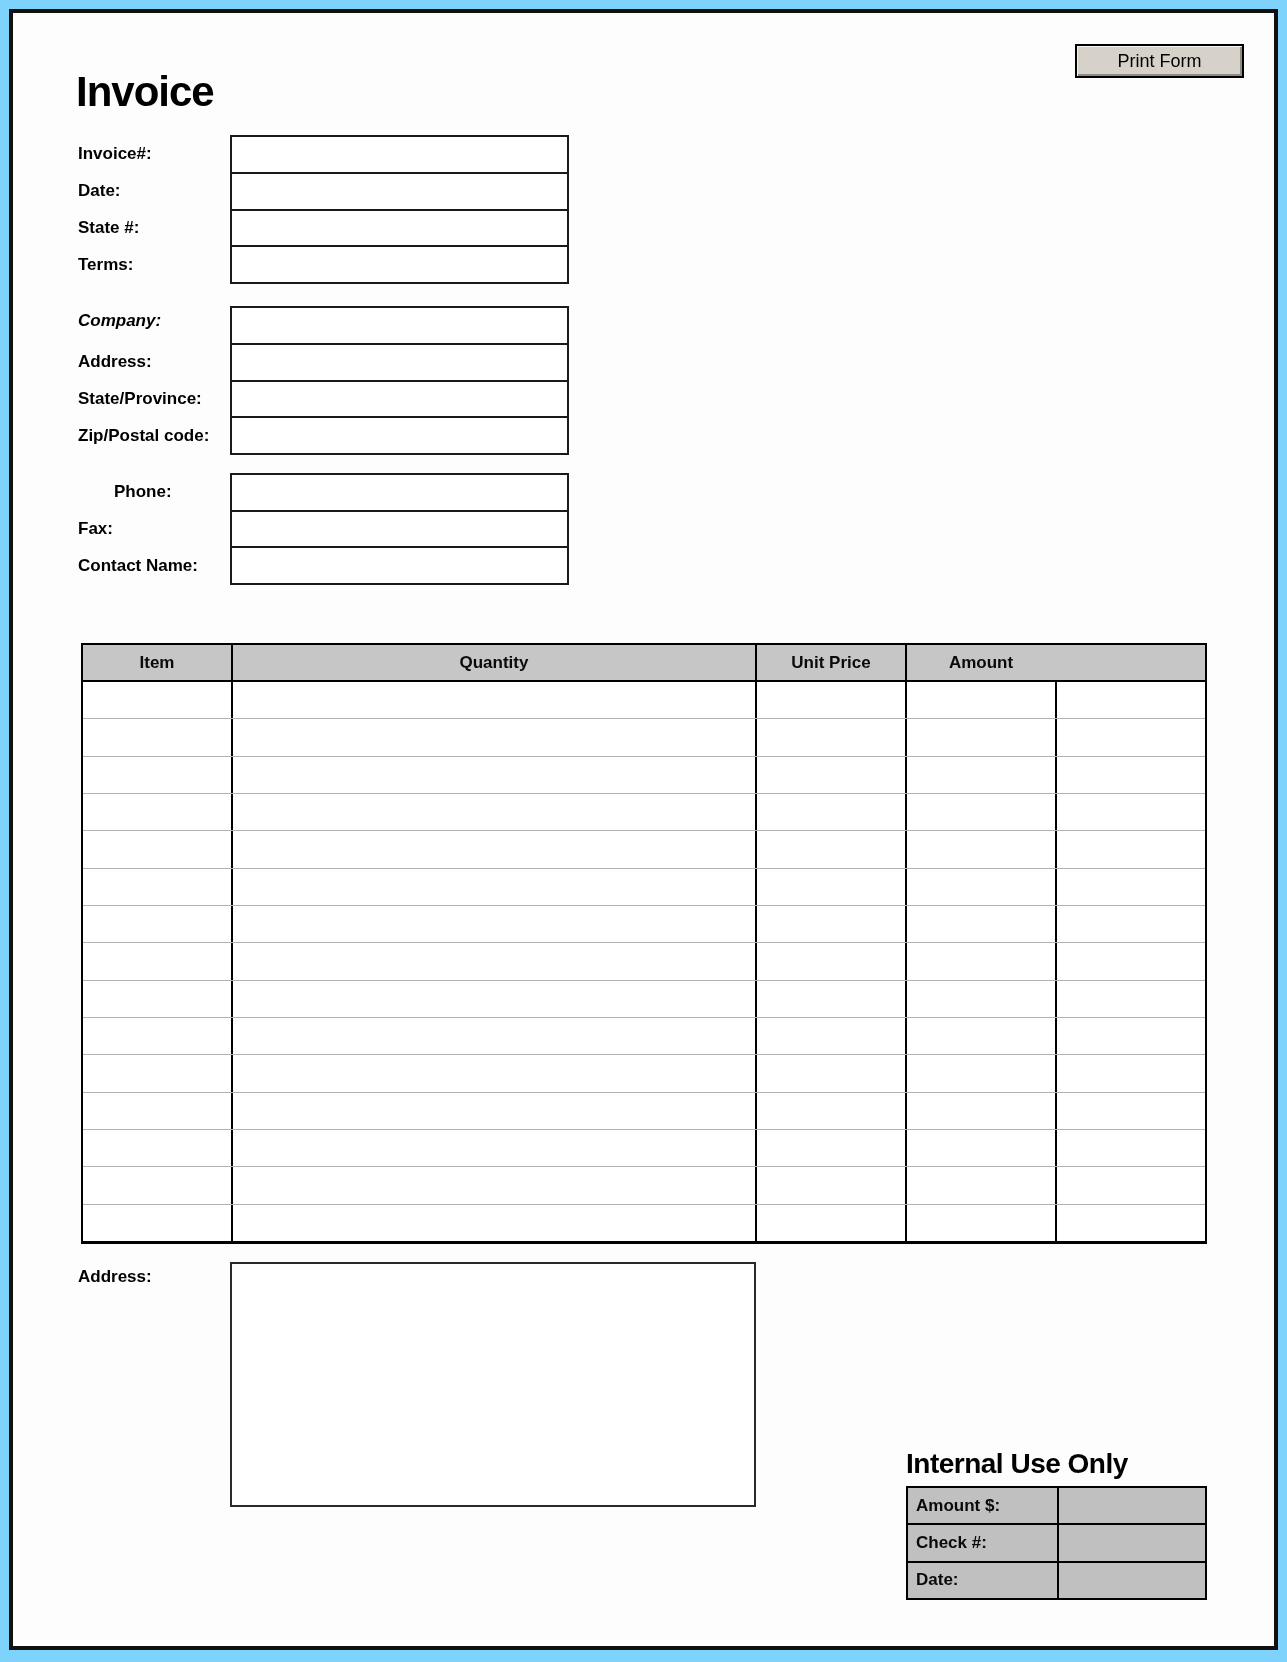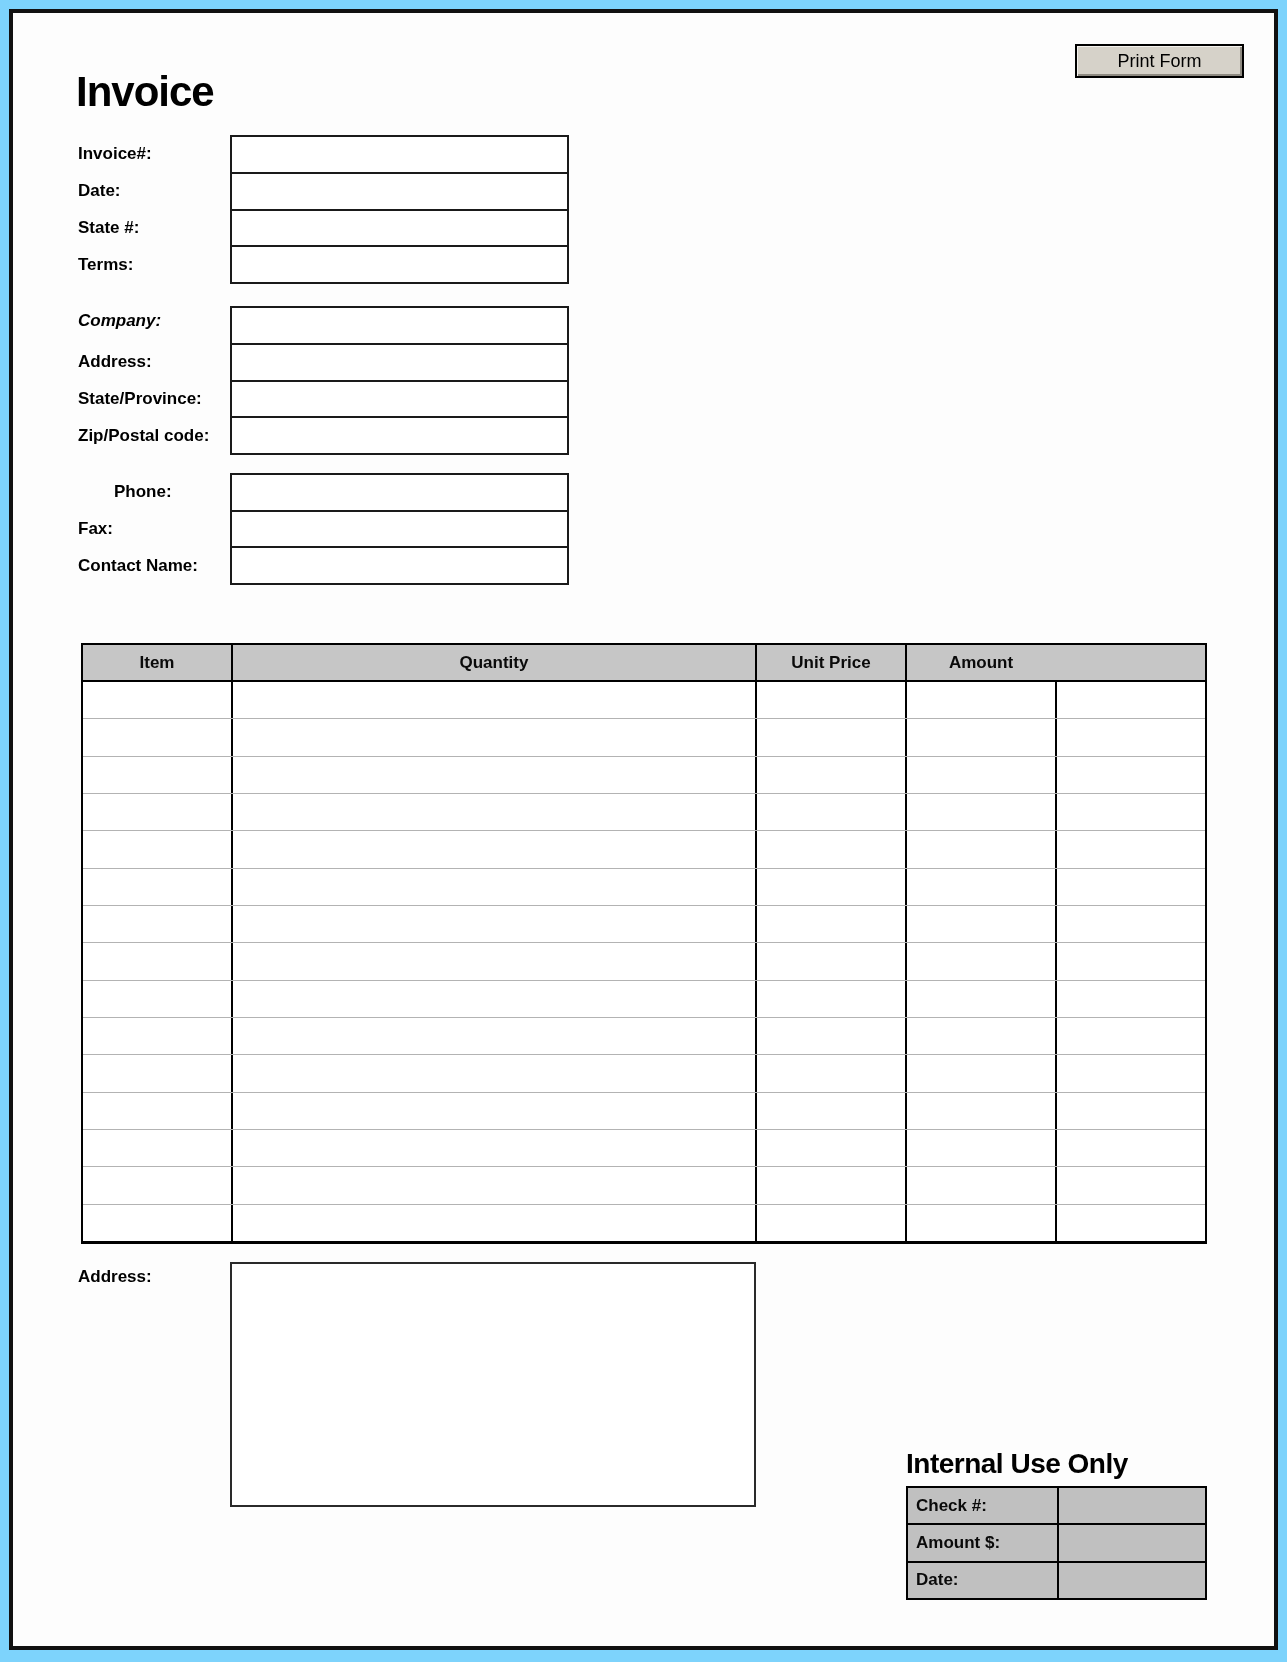--- a/index.html
+++ b/index.html
@@ -304,25 +304,25 @@
 
 
   <div class="static-label" style="top:1258px;height:37px;">Address:</div>
   <div class="comments-box">
     <textarea style=""></textarea>
   </div>
 
   <h2 class="internal-heading">Internal Use Only</h2>
   <div class="internal-table" id="internal-table">
       <div class="internal-row">
+        <div class="internal-label">Amount $:</div>
+        <div class="internal-value" contenteditable="true" style=""></div>
+      </div>
+      <div class="internal-row">
         <div class="internal-label">Check #:</div>
-        <div class="internal-value" contenteditable="true" style=""></div>
-      </div>
-      <div class="internal-row">
-        <div class="internal-label">Amount $:</div>
         <div class="internal-value" contenteditable="true" style=""></div>
       </div>
       <div class="internal-row">
         <div class="internal-label">Date:</div>
         <div class="internal-value" contenteditable="true" style=""></div>
       </div>
     </div>
 </div>
 
 </body></html>

